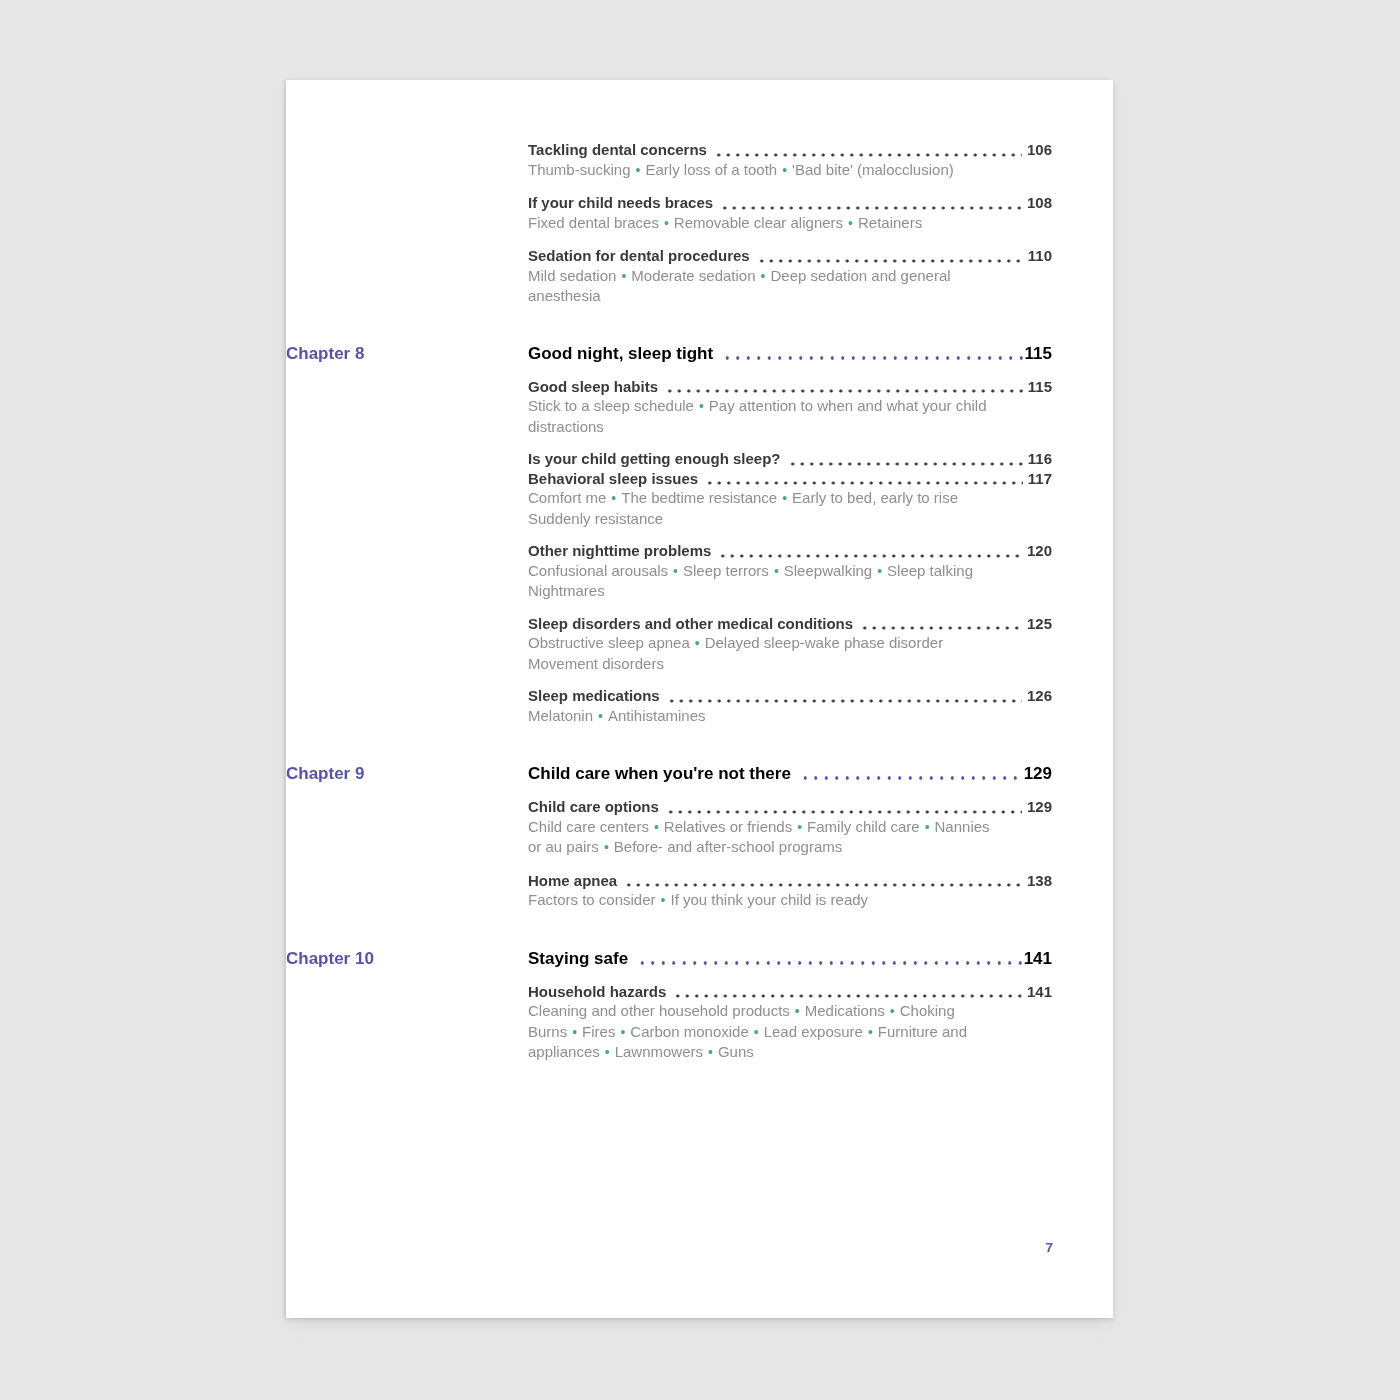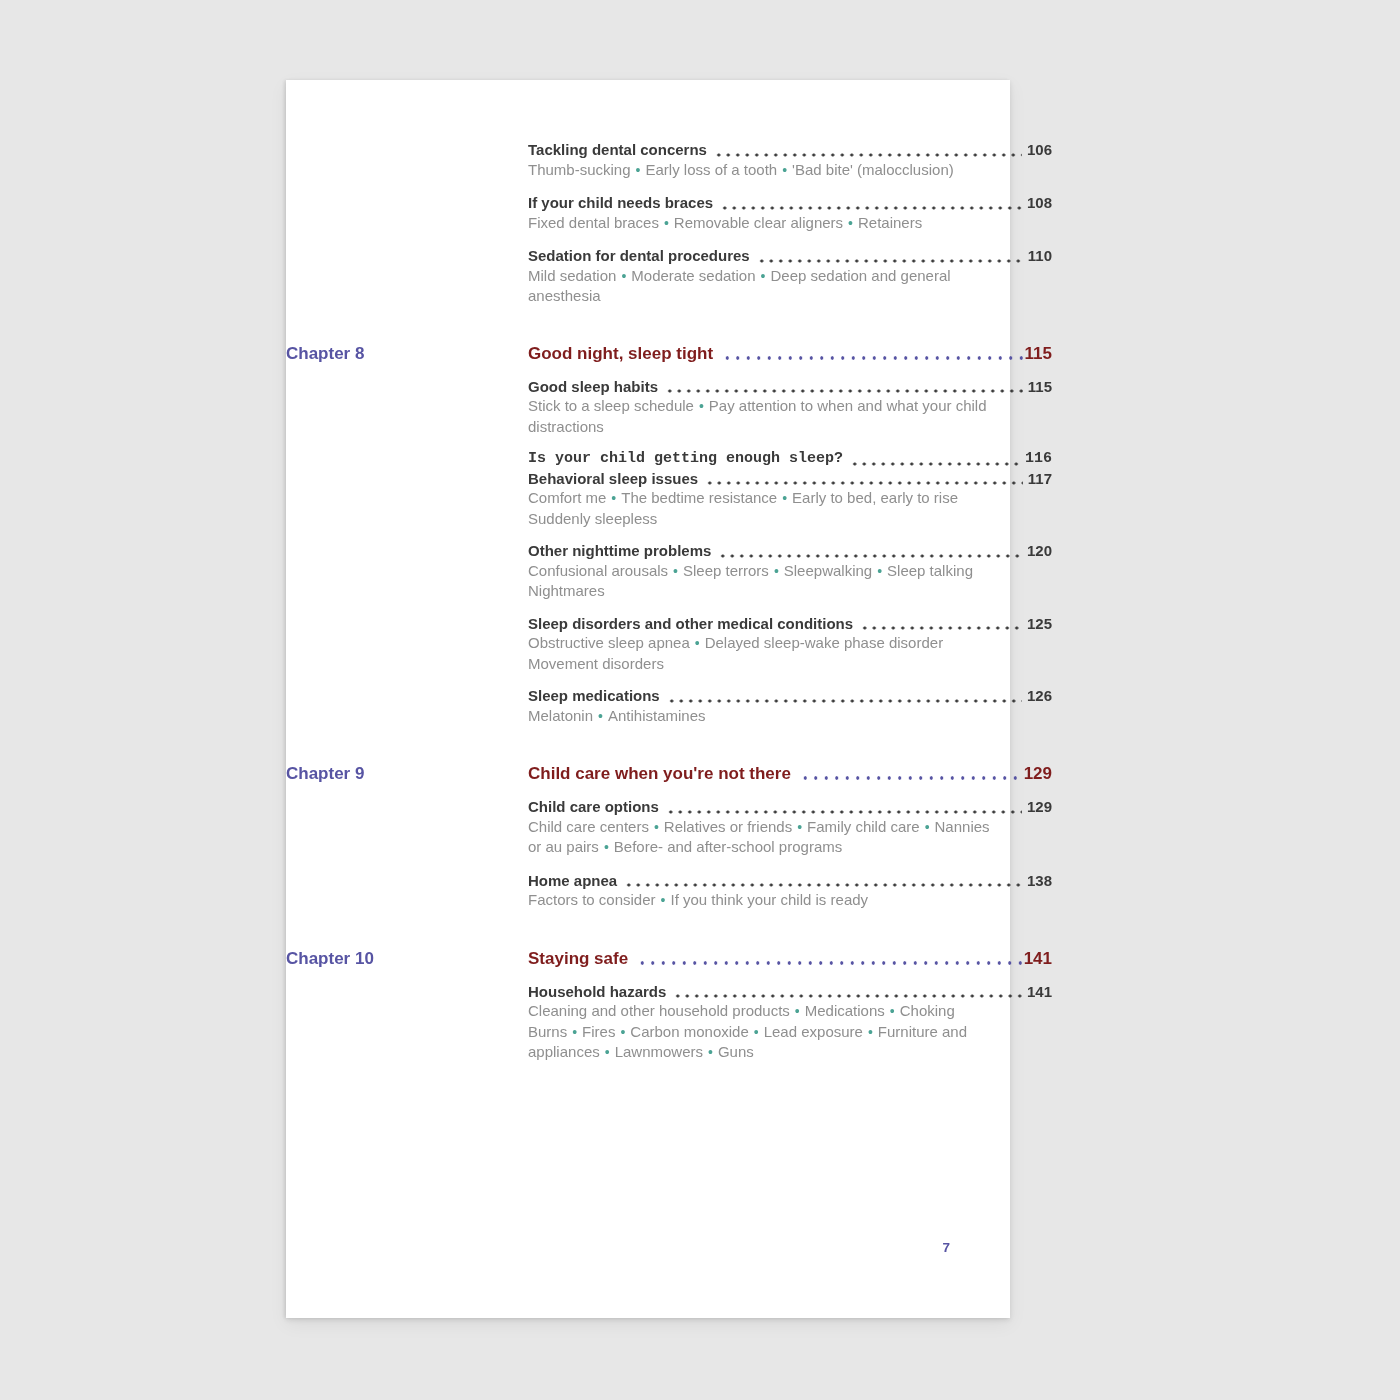--- a/index.html
+++ b/index.html
@@ -6,32 +6,32 @@
   html, body {
     width: 1400px; height: 1400px;
     background: #e7e7e7;
     font-family: "Liberation Sans", sans-serif;
     position: relative;
     overflow: hidden;
   }
   .paper {
     position: absolute;
     left: 286px; top: 80px;
-    width: 724px; height: 1238px;
+    width: 827px; height: 1238px;
     background: #ffffff;
     box-shadow: -2px 0 3px rgba(0,0,0,0.06), 0 2px 5px rgba(0,0,0,0.10), 0 6px 18px rgba(0,0,0,0.06);
   }
   .toc {
     position: absolute;
     left: 242px; top: 60px;
     width: 524px;
   }
   
   .entry { margin-bottom: 13px; }
-  .entry.no-sub { margin-bottom: 0; font-family: Liberation Mono, monospace; }
+  .entry.no-sub { margin-bottom: 0; }
   .toc-line { display: flex; align-items: baseline; }
   .entry-title, .entry-page {
     font-weight: bold;
     font-size: 15px;
     line-height: 19.5px;
     color: #3a3a3a;
     white-space: nowrap;
   }
   .dots {
     flex: 1 1 auto;
@@ -66,21 +66,21 @@
     font-size: 17px;
     line-height: 21px;
     color: #5754a3;
     white-space: nowrap;
   }
   .chapter-line { display: flex; align-items: baseline; margin-bottom: 13px; }
   .chapter-title, .chapter-page {
     font-weight: bold;
     font-size: 17px;
     line-height: 21px;
-    color: #7f1d1d;
+    color: #000000;
     white-space: nowrap;
   }
   .dots.purple {
     margin: 0 1px 4px 9px;
     background-image: radial-gradient(circle, #5754a3 1.5px, transparent 1.9px);
     background-size: 10.5px 4px;
   }
   
   .folio {
     position: absolute;
@@ -147,21 +147,21 @@
                 <span class="entry-page">116</span>
               </div>
             </div>
             <div class="entry">
               <div class="toc-line">
                 <span class="entry-title">Behavioral sleep issues</span>
                 <span class="dots"></span>
                 <span class="entry-page">117</span>
               </div>
               <div class="sub-line"><span>Comfort me</span><span class="bullet">•</span><span>The bedtime resistance</span><span class="bullet">•</span><span>Early to bed, early to rise</span></div>
-              <div class="sub-line"><span>Suddenly sleepless</span></div>
+              <div class="sub-line"><span>Suddenly resistance</span></div>
             </div>
             <div class="entry">
               <div class="toc-line">
                 <span class="entry-title">Other nighttime problems</span>
                 <span class="dots"></span>
                 <span class="entry-page">120</span>
               </div>
               <div class="sub-line"><span>Confusional arousals</span><span class="bullet">•</span><span>Sleep terrors</span><span class="bullet">•</span><span>Sleepwalking</span><span class="bullet">•</span><span>Sleep talking</span></div>
               <div class="sub-line"><span>Nightmares</span></div>
             </div>

